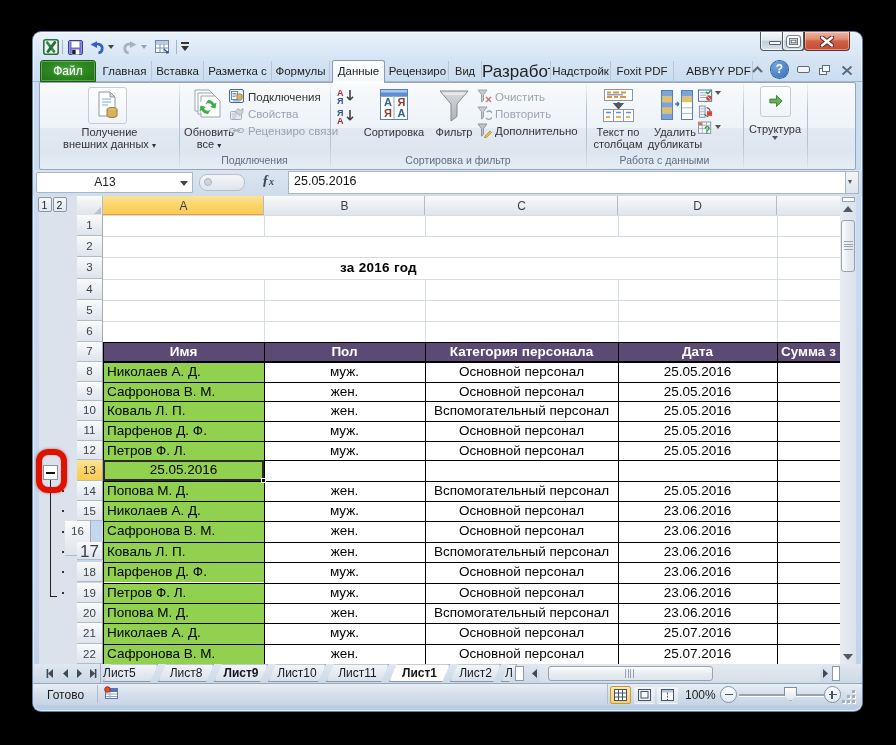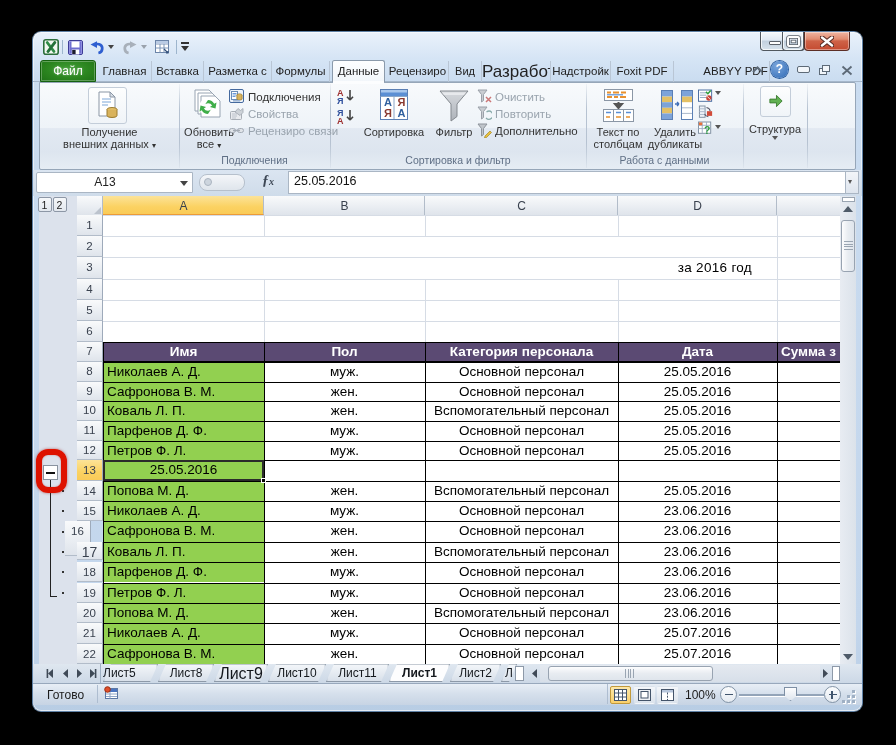--- a/index.html
+++ b/index.html
@@ -61,21 +61,21 @@
 color:#fff;font-size:12px;text-align:center;line-height:21px;text-shadow:0 0 2px rgba(255,255,255,.5)">Файл</div>
 <div class="abs" style="left:65px;top:29px;width:54px;height:21px;font-size:11.5px;color:#222;text-align:center;line-height:21px;border-right:1px solid #b9c6d5;overflow:hidden;white-space:nowrap">Главная</div>
 <div class="abs" style="left:119px;top:29px;width:52px;height:21px;font-size:11.5px;color:#222;text-align:center;line-height:21px;border-right:1px solid #b9c6d5;overflow:hidden;white-space:nowrap">Вставка</div>
 <div class="abs" style="left:171px;top:29px;width:68px;height:21px;font-size:11.5px;color:#222;text-align:center;line-height:21px;border-right:1px solid #b9c6d5;overflow:hidden;white-space:nowrap">Разметка с</div>
 <div class="abs" style="left:239px;top:29px;width:58px;height:21px;font-size:11.5px;color:#222;text-align:center;line-height:21px;border-right:1px solid #b9c6d5;overflow:hidden;white-space:nowrap">Формулы</div>
 <div class="abs" style="left:354px;top:29px;width:62px;height:21px;font-size:11.5px;color:#222;text-align:center;line-height:21px;border-right:1px solid #b9c6d5;overflow:hidden;white-space:nowrap">Рецензиро</div>
 <div class="abs" style="left:416px;top:29px;width:33px;height:21px;font-size:11px;color:#222;text-align:center;line-height:21px;border-right:1px solid #b9c6d5;overflow:hidden;white-space:nowrap">Вид</div>
 <div class="abs" style="left:449px;top:29px;width:69px;height:21px;font-size:17px;color:#222;line-height:21px;border-right:1px solid #b9c6d5;overflow:hidden;white-space:nowrap">Разработч</div>
 <div class="abs" style="left:518px;top:29px;width:60px;height:21px;font-size:11.5px;color:#222;text-align:center;line-height:21px;border-right:1px solid #b9c6d5;overflow:hidden;white-space:nowrap">Надстройк</div>
 <div class="abs" style="left:578px;top:29px;width:63px;height:21px;font-size:11.5px;color:#222;text-align:center;line-height:21px;border-right:1px solid #b9c6d5;overflow:hidden;white-space:nowrap">Foxit PDF</div>
-<div class="abs" style="left:669px;top:29px;width:68px;height:21px;font-size:11.5px;color:#222;text-align:center;line-height:21px;border-right:1px solid #b9c6d5;overflow:hidden;white-space:nowrap">ABBYY PDF</div>
+<div class="abs" style="left:652px;top:29px;width:68px;height:21px;font-size:11.5px;color:#222;text-align:center;line-height:21px;border-right:1px solid #b9c6d5;overflow:hidden;white-space:nowrap">ABBYY PDF</div>
 <div class="abs" style="left:299px;top:28px;width:53px;height:22px;background:linear-gradient(#fdfeff,#f2f6fa);border:1px solid #8b9aab;border-bottom:none;border-radius:2.5px 2.5px 0 0;font-size:11.5px;color:#222;text-align:center;line-height:21px">Данные</div>
 <svg class="abs" style="left:718px;top:33px" width="13" height="11" viewBox="0 0 13 11">
       <path d="M2 7 L6.5 2.5 L11 7" fill="none" stroke="#5d6a77" stroke-width="2"></path>
     </svg>
 <div class="abs" style="left:738px;top:29px;width:17px;height:17px;border-radius:50%;background:radial-gradient(circle at 35% 30%,#7aa6dc,#2f6ab5);box-shadow:0 0 0 1px #2a5c9e;color:#fff;font-weight:bold;font-size:12px;text-align:center;line-height:17px">?</div>
 <div class="abs" style="left:764px;top:34px;width:13px;height:7px;border:1.5px solid #5d6a77;border-radius:2px;background:#f2f6fa"></div>
 <div class="abs" style="left:786px;top:36px;width:8px;height:7px;border:1.5px solid #5d6a77;background:#f2f6fa"></div>
 <div class="abs" style="left:789px;top:33px;width:8px;height:7px;border:1.5px solid #5d6a77;background:#f2f6fa"></div>
 <svg class="abs" style="left:808px;top:33px" width="12" height="11" viewBox="0 0 12 11">
       <path d="M1.5 1.5 L10.5 9.5 M10.5 1.5 L1.5 9.5" stroke="#5d6a77" stroke-width="1.8"></path>
@@ -266,21 +266,21 @@
 <div class="abs" style="left:44px;top:310.2px;width:26px;height:19.69999999999999px;background:linear-gradient(#f9fafb,#e9edf2 60%,#dfe4eb);border-right:1px solid #9eaaba;border-bottom:1px solid #b2bcc9;color:#39414e;font-size:11.5px;text-align:center;line-height:19.69999999999999px">7</div>
 <div class="abs" style="left:44px;top:329.9px;width:26px;height:19.69999999999999px;background:linear-gradient(#f9fafb,#e9edf2 60%,#dfe4eb);border-right:1px solid #9eaaba;border-bottom:1px solid #b2bcc9;color:#39414e;font-size:11.5px;text-align:center;line-height:19.69999999999999px">8</div>
 <div class="abs" style="left:44px;top:349.59999999999997px;width:26px;height:19.69999999999999px;background:linear-gradient(#f9fafb,#e9edf2 60%,#dfe4eb);border-right:1px solid #9eaaba;border-bottom:1px solid #b2bcc9;color:#39414e;font-size:11.5px;text-align:center;line-height:19.69999999999999px">9</div>
 <div class="abs" style="left:44px;top:369.29999999999995px;width:26px;height:19.69999999999999px;background:linear-gradient(#f9fafb,#e9edf2 60%,#dfe4eb);border-right:1px solid #9eaaba;border-bottom:1px solid #b2bcc9;color:#39414e;font-size:11.5px;text-align:center;line-height:19.69999999999999px">10</div>
 <div class="abs" style="left:44px;top:388.99999999999994px;width:26px;height:19.69999999999999px;background:linear-gradient(#f9fafb,#e9edf2 60%,#dfe4eb);border-right:1px solid #9eaaba;border-bottom:1px solid #b2bcc9;color:#39414e;font-size:11.5px;text-align:center;line-height:19.69999999999999px">11</div>
 <div class="abs" style="left:44px;top:408.69999999999993px;width:26px;height:19.700000000000045px;background:linear-gradient(#f9fafb,#e9edf2 60%,#dfe4eb);border-right:1px solid #9eaaba;border-bottom:1px solid #b2bcc9;color:#39414e;font-size:11.5px;text-align:center;line-height:19.700000000000045px">12</div>
 <div class="abs" style="left:44px;top:428.4px;width:26px;height:20.350000000000023px;background:linear-gradient(#fce398,#fbd262 60%,#facb58);border-right:1px solid #9eaaba;border-bottom:1px solid #b2bcc9;color:#39414e;font-size:11.5px;text-align:center;line-height:20.350000000000023px">13</div>
 <div class="abs" style="left:44px;top:448.75px;width:26px;height:20.350000000000023px;background:linear-gradient(#f9fafb,#e9edf2 60%,#dfe4eb);border-right:1px solid #9eaaba;border-bottom:1px solid #b2bcc9;color:#39414e;font-size:11.5px;text-align:center;line-height:20.350000000000023px">14</div>
 <div class="abs" style="left:44px;top:469.1px;width:26px;height:20.350000000000023px;background:linear-gradient(#f9fafb,#e9edf2 60%,#dfe4eb);border-right:1px solid #9eaaba;border-bottom:1px solid #b2bcc9;color:#39414e;font-size:11.5px;text-align:center;line-height:20.350000000000023px">15</div>
 <div class="abs" style="left:32px;top:489.45000000000005px;width:26px;height:35px;background:linear-gradient(#f9fafb,#e9edf2 60%,#dfe4eb);border-right:1px solid #9eaaba;border-bottom:1px solid #b2bcc9;color:#39414e;font-size:11.5px;text-align:center;line-height:20.350000000000023px">16</div>
-<div class="abs" style="left:44px;top:509.80000000000007px;width:26px;height:18px;background:linear-gradient(#f9fafb,#e9edf2 60%,#dfe4eb);border-right:1px solid #9eaaba;border-bottom:1px solid #b2bcc9;color:#39414e;font-size:14px;text-align:center;line-height:20.350000000000023px">17</div>
+<div class="abs" style="left:44px;top:509.80000000000007px;width:26px;height:18px;background:linear-gradient(#f9fafb,#e9edf2 60%,#dfe4eb);border-right:1px solid #9eaaba;border-bottom:1px solid #b2bcc9;color:#39414e;font-size:17px;text-align:center;line-height:20.350000000000023px">17</div>
 <div class="abs" style="left:44px;top:530.1500000000001px;width:26px;height:20.350000000000023px;background:linear-gradient(#f9fafb,#e9edf2 60%,#dfe4eb);border-right:1px solid #9eaaba;border-bottom:1px solid #b2bcc9;color:#39414e;font-size:11.5px;text-align:center;line-height:20.350000000000023px">18</div>
 <div class="abs" style="left:44px;top:550.5000000000001px;width:26px;height:20.350000000000023px;background:linear-gradient(#f9fafb,#e9edf2 60%,#dfe4eb);border-right:1px solid #9eaaba;border-bottom:1px solid #b2bcc9;color:#39414e;font-size:11.5px;text-align:center;line-height:20.350000000000023px">19</div>
 <div class="abs" style="left:44px;top:570.8500000000001px;width:26px;height:20.350000000000023px;background:linear-gradient(#f9fafb,#e9edf2 60%,#dfe4eb);border-right:1px solid #9eaaba;border-bottom:1px solid #b2bcc9;color:#39414e;font-size:11.5px;text-align:center;line-height:20.350000000000023px">20</div>
 <div class="abs" style="left:44px;top:591.2000000000002px;width:26px;height:20.350000000000023px;background:linear-gradient(#f9fafb,#e9edf2 60%,#dfe4eb);border-right:1px solid #9eaaba;border-bottom:1px solid #b2bcc9;color:#39414e;font-size:11.5px;text-align:center;line-height:20.350000000000023px">21</div>
 <div class="abs" style="left:44px;top:611.5500000000002px;width:26px;height:20.349999999999795px;background:linear-gradient(#f9fafb,#e9edf2 60%,#dfe4eb);border-right:1px solid #9eaaba;border-bottom:1px solid #b2bcc9;color:#39414e;font-size:11.5px;text-align:center;line-height:20.349999999999795px">22</div>
 <div class="abs" style="left:70px;top:183.0px;width:737px;height:1px;background:#d6dce5"></div>
 <div class="abs" style="left:70px;top:204.2px;width:737px;height:1px;background:#d6dce5"></div>
 <div class="abs" style="left:70px;top:225.39999999999998px;width:737px;height:1px;background:#d6dce5"></div>
 <div class="abs" style="left:70px;top:246.59999999999997px;width:737px;height:1px;background:#d6dce5"></div>
 <div class="abs" style="left:70px;top:267.79999999999995px;width:737px;height:1px;background:#d6dce5"></div>
@@ -303,21 +303,21 @@
 <div class="abs" style="left:744px;top:225.39999999999998px;width:1px;height:21.19999999999999px;background:#d6dce5"></div>
 <div class="abs" style="left:744px;top:246.59999999999997px;width:1px;height:21.19999999999999px;background:#d6dce5"></div>
 <div class="abs" style="left:744px;top:267.79999999999995px;width:1px;height:21.19999999999999px;background:#d6dce5"></div>
 <div class="abs" style="left:744px;top:288.99999999999994px;width:1px;height:21.200000000000045px;background:#d6dce5"></div>
 <div class="abs" style="left:807px;top:183.0px;width:1px;height:21.19999999999999px;background:#d6dce5"></div>
 <div class="abs" style="left:807px;top:204.2px;width:1px;height:21.19999999999999px;background:#d6dce5"></div>
 <div class="abs" style="left:807px;top:225.39999999999998px;width:1px;height:21.19999999999999px;background:#d6dce5"></div>
 <div class="abs" style="left:807px;top:246.59999999999997px;width:1px;height:21.19999999999999px;background:#d6dce5"></div>
 <div class="abs" style="left:807px;top:267.79999999999995px;width:1px;height:21.19999999999999px;background:#d6dce5"></div>
 <div class="abs" style="left:807px;top:288.99999999999994px;width:1px;height:21.200000000000045px;background:#d6dce5"></div>
-<div class="abs" style="left:307px;top:225.39999999999998px;width:412px;height:21px;font-size:13.5px;letter-spacing:0.3px;font-weight:normal;color:#000;text-align:right;line-height:21px">за 2016 год</div>
+<div class="abs" style="left:307px;top:225.39999999999998px;width:412px;height:21px;font-size:13.5px;letter-spacing:0.3px;font-weight:bold;color:#000;text-align:left;line-height:21px">за 2016 год</div>
 <div class="abs" style="left:70px;top:310.2px;width:737px;height:19.69999999999999px;background:#5b4a73;border-top:1px solid #000;border-bottom:1px solid #000"></div>
 <div class="abs" style="left:70px;top:310.2px;width:161px;height:19.69999999999999px;color:#fff;font-weight:bold;font-size:13.5px;text-align:center;line-height:19.69999999999999px;overflow:hidden;white-space:nowrap">Имя</div>
 <div class="abs" style="left:231px;top:310.2px;width:161px;height:19.69999999999999px;color:#fff;font-weight:bold;font-size:13.5px;text-align:center;line-height:19.69999999999999px;overflow:hidden;white-space:nowrap">Пол</div>
 <div class="abs" style="left:392px;top:310.2px;width:193px;height:19.69999999999999px;color:#fff;font-weight:bold;font-size:13.5px;text-align:center;line-height:19.69999999999999px;overflow:hidden;white-space:nowrap">Категория персонала</div>
 <div class="abs" style="left:585px;top:310.2px;width:159px;height:19.69999999999999px;color:#fff;font-weight:bold;font-size:13.5px;text-align:center;line-height:19.69999999999999px;overflow:hidden;white-space:nowrap">Дата</div>
 <div class="abs" style="left:744px;top:310.2px;width:63px;height:19.69999999999999px;color:#fff;font-weight:bold;font-size:13.5px;text-align:left;padding-left:4px;line-height:19.69999999999999px;overflow:hidden;white-space:nowrap">Сумма з</div>
 <div class="abs" style="left:70px;top:329.9px;width:161px;height:19.69999999999999px;background:#92d050"></div>
 <div class="abs" style="left:74px;top:329.9px;width:157px;height:19.69999999999999px;font-size:13.5px;color:#000;line-height:19.69999999999999px;white-space:nowrap">Николаев А. Д.</div>
 <div class="abs" style="left:231px;top:329.9px;width:161px;height:19.69999999999999px;font-size:13.5px;color:#000;text-align:center;line-height:19.69999999999999px">муж.</div>
 <div class="abs" style="left:392px;top:329.9px;width:193px;height:19.69999999999999px;font-size:13.5px;color:#000;text-align:center;line-height:19.69999999999999px">Основной персонал</div>
@@ -455,21 +455,21 @@
 <div class="abs" style="left:70px;top:633px;width:55px;font-size:12px;font-weight:normal;color:#14181d;text-align:left;line-height:17px;z-index:3;white-space:nowrap">Лист5</div>
 <div class="abs" style="left:125px;top:632px;width:56px;height:18px;background:linear-gradient(#f4f7fa,#d7dfe9);
     clip-path:polygon(8px 0, 100% 0, calc(100% - 8px) 100%, 0 100%);
     box-shadow:inset 0 -1px 0 #8d99a8, inset 1.2px 0.5px 0 #8d99a8, inset -1.2px -0.5px 0 #8d99a8;
     z-index:2;"></div>
 <div class="abs" style="left:125px;top:633px;width:56px;font-size:12px;font-weight:normal;color:#14181d;text-align:center;line-height:17px;z-index:3;white-space:nowrap">Лист8</div>
 <div class="abs" style="left:181px;top:632px;width:54px;height:18px;background:linear-gradient(#f4f7fa,#d7dfe9);
     clip-path:polygon(8px 0, 100% 0, calc(100% - 8px) 100%, 0 100%);
     box-shadow:inset 0 -1px 0 #8d99a8, inset 1.2px 0.5px 0 #8d99a8, inset -1.2px -0.5px 0 #8d99a8;
     z-index:2;"></div>
-<div class="abs" style="left:181px;top:633px;width:54px;font-size:16px;font-weight:normal;color:#14181d;text-align:center;line-height:17px;z-index:3;white-space:nowrap">Лист9</div>
+<div class="abs" style="left:181px;top:633px;width:54px;font-size:12px;font-weight:bold;color:#14181d;text-align:center;line-height:17px;z-index:3;white-space:nowrap">Лист9</div>
 <div class="abs" style="left:235px;top:632px;width:58px;height:18px;background:linear-gradient(#f4f7fa,#d7dfe9);
     clip-path:polygon(8px 0, 100% 0, calc(100% - 8px) 100%, 0 100%);
     box-shadow:inset 0 -1px 0 #8d99a8, inset 1.2px 0.5px 0 #8d99a8, inset -1.2px -0.5px 0 #8d99a8;
     z-index:2;"></div>
 <div class="abs" style="left:235px;top:633px;width:58px;font-size:12px;font-weight:normal;color:#14181d;text-align:center;line-height:17px;z-index:3;white-space:nowrap">Лист10</div>
 <div class="abs" style="left:293px;top:632px;width:63px;height:18px;background:linear-gradient(#f4f7fa,#d7dfe9);
     clip-path:polygon(8px 0, 100% 0, calc(100% - 8px) 100%, 0 100%);
     box-shadow:inset 0 -1px 0 #8d99a8, inset 1.2px 0.5px 0 #8d99a8, inset -1.2px -0.5px 0 #8d99a8;
     z-index:2;"></div>
 <div class="abs" style="left:293px;top:633px;width:63px;font-size:12px;font-weight:normal;color:#14181d;text-align:center;line-height:17px;z-index:3;white-space:nowrap">Лист11</div>

